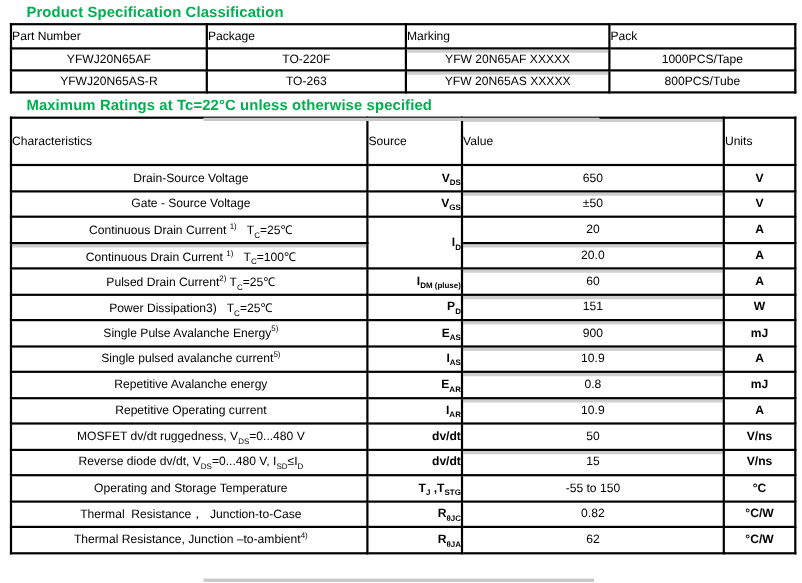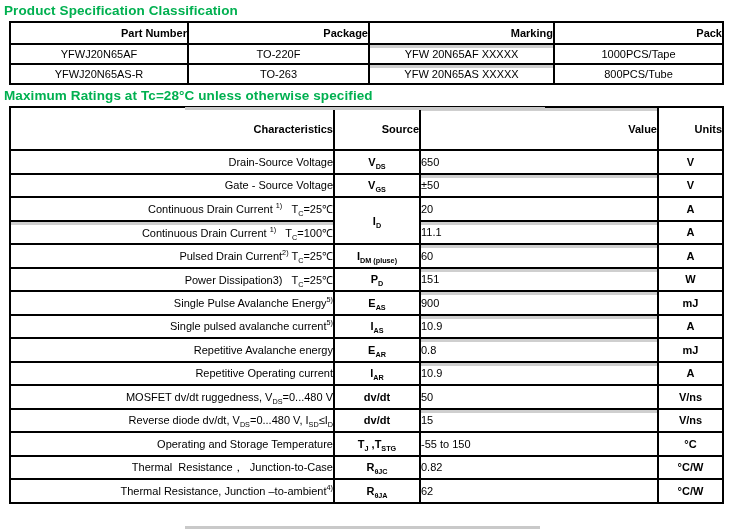--- a/index.html
+++ b/index.html
@@ -6,47 +6,47 @@
   .page{
     position:relative;
     width:729px;height:530px;
     background:#fff;
     font-family:"Liberation Sans", sans-serif;
     color:#000;
     overflow:hidden;
   }
   .sec-title{
     margin:0;
-    padding:3px 0 3px 4px;
+    padding:3px 0 3px 24px;
     font-size:13.5px;
     font-weight:bold;
     color:var(--heading-green,#00B050);
     letter-spacing:0.1px;
   }
   table{
     border-collapse:collapse;
     table-layout:fixed;
     margin-left:9px;
     width:713px;
   }
   th,td{
     border:2px solid #000;
     overflow:hidden;
     white-space:nowrap;
     padding:0;
     font-size:11px;
   }
-  th{font-weight:bold;text-align:right;}
+  th{font-weight:normal;text-align:left;}
   .t1 th{height:20px;}
   .t1 td{height:18px;text-align:center;}
   .t2 th{height:41px;}
   .t2 td{height:21.5px;}
-  .char{text-align:right;padding-left:3px;margin-top:24px;}
-  .sym{text-align:center;font-weight:bold;}
-  .val{}
+  .char{text-align:center;padding-left:3px;margin-top:24px;}
+  .sym{text-align:right;font-weight:bold;}
+  .val{text-align:center;}
   .unit{text-align:center;font-weight:bold;}
   sub{font-size:0.66em;line-height:0;}
   sup{font-size:0.66em;line-height:0;}
   
   .art{box-shadow:inset 0 3px 0 0 #cfcfcf;}
   .scan{position:absolute;background:#c9c9c9;}
 </style>
 </head>
 <body>
 
@@ -76,21 +76,21 @@
     </tr>
     <tr>
       <td>YFWJ20N65AS-R</td>
       <td>TO-263</td>
       <td class="art">YFW 20N65AS XXXXX</td>
       <td>800PCS/Tube</td>
     </tr>
   </tbody>
     </table>
 
-  <h2 class="sec-title">Maximum Ratings at Tc=28°C unless otherwise specified</h2>
+  <h2 class="sec-title">Maximum Ratings at Tc=22°C unless otherwise specified</h2>
 
   <table class="t2">
     <colgroup>
         <col style="width:324px">
         <col style="width:86px">
         <col style="width:238px">
         <col style="width:65px">
       </colgroup>
     <tbody>
         <tr>
@@ -112,21 +112,21 @@
       <td class="unit">V</td>
     </tr>
     <tr>
       <td class="char"><span>Continuous Drain Current </span><sup>1)</sup><span>&nbsp;&nbsp;&nbsp;T</span><sub>C</sub><span>=25℃</span></td>
       <td class="sym" rowspan="2"><span>I</span><sub>D</sub></td>
       <td class="val">20</td>
       <td class="unit">A</td>
     </tr>
     <tr>
       <td class="char art"><span>Continuous Drain Current </span><sup>1)</sup><span>&nbsp;&nbsp;&nbsp;T</span><sub>C</sub><span>=100℃</span></td>
-      <td class="val art">11.1</td>
+      <td class="val art">20.0</td>
       <td class="unit">A</td>
     </tr>
     <tr>
       <td class="char"><span>Pulsed Drain Current</span><sup>2)</sup><span> T</span><sub>C</sub><span>=25℃</span></td>
       <td class="sym"><span>I</span><sub>DM (pluse)</sub></td>
       <td class="val art">60</td>
       <td class="unit">A</td>
     </tr>
     <tr>
       <td class="char"><span>Power Dissipation3)&nbsp;&nbsp; T</span><sub>C</sub><span>=25℃</span></td>

